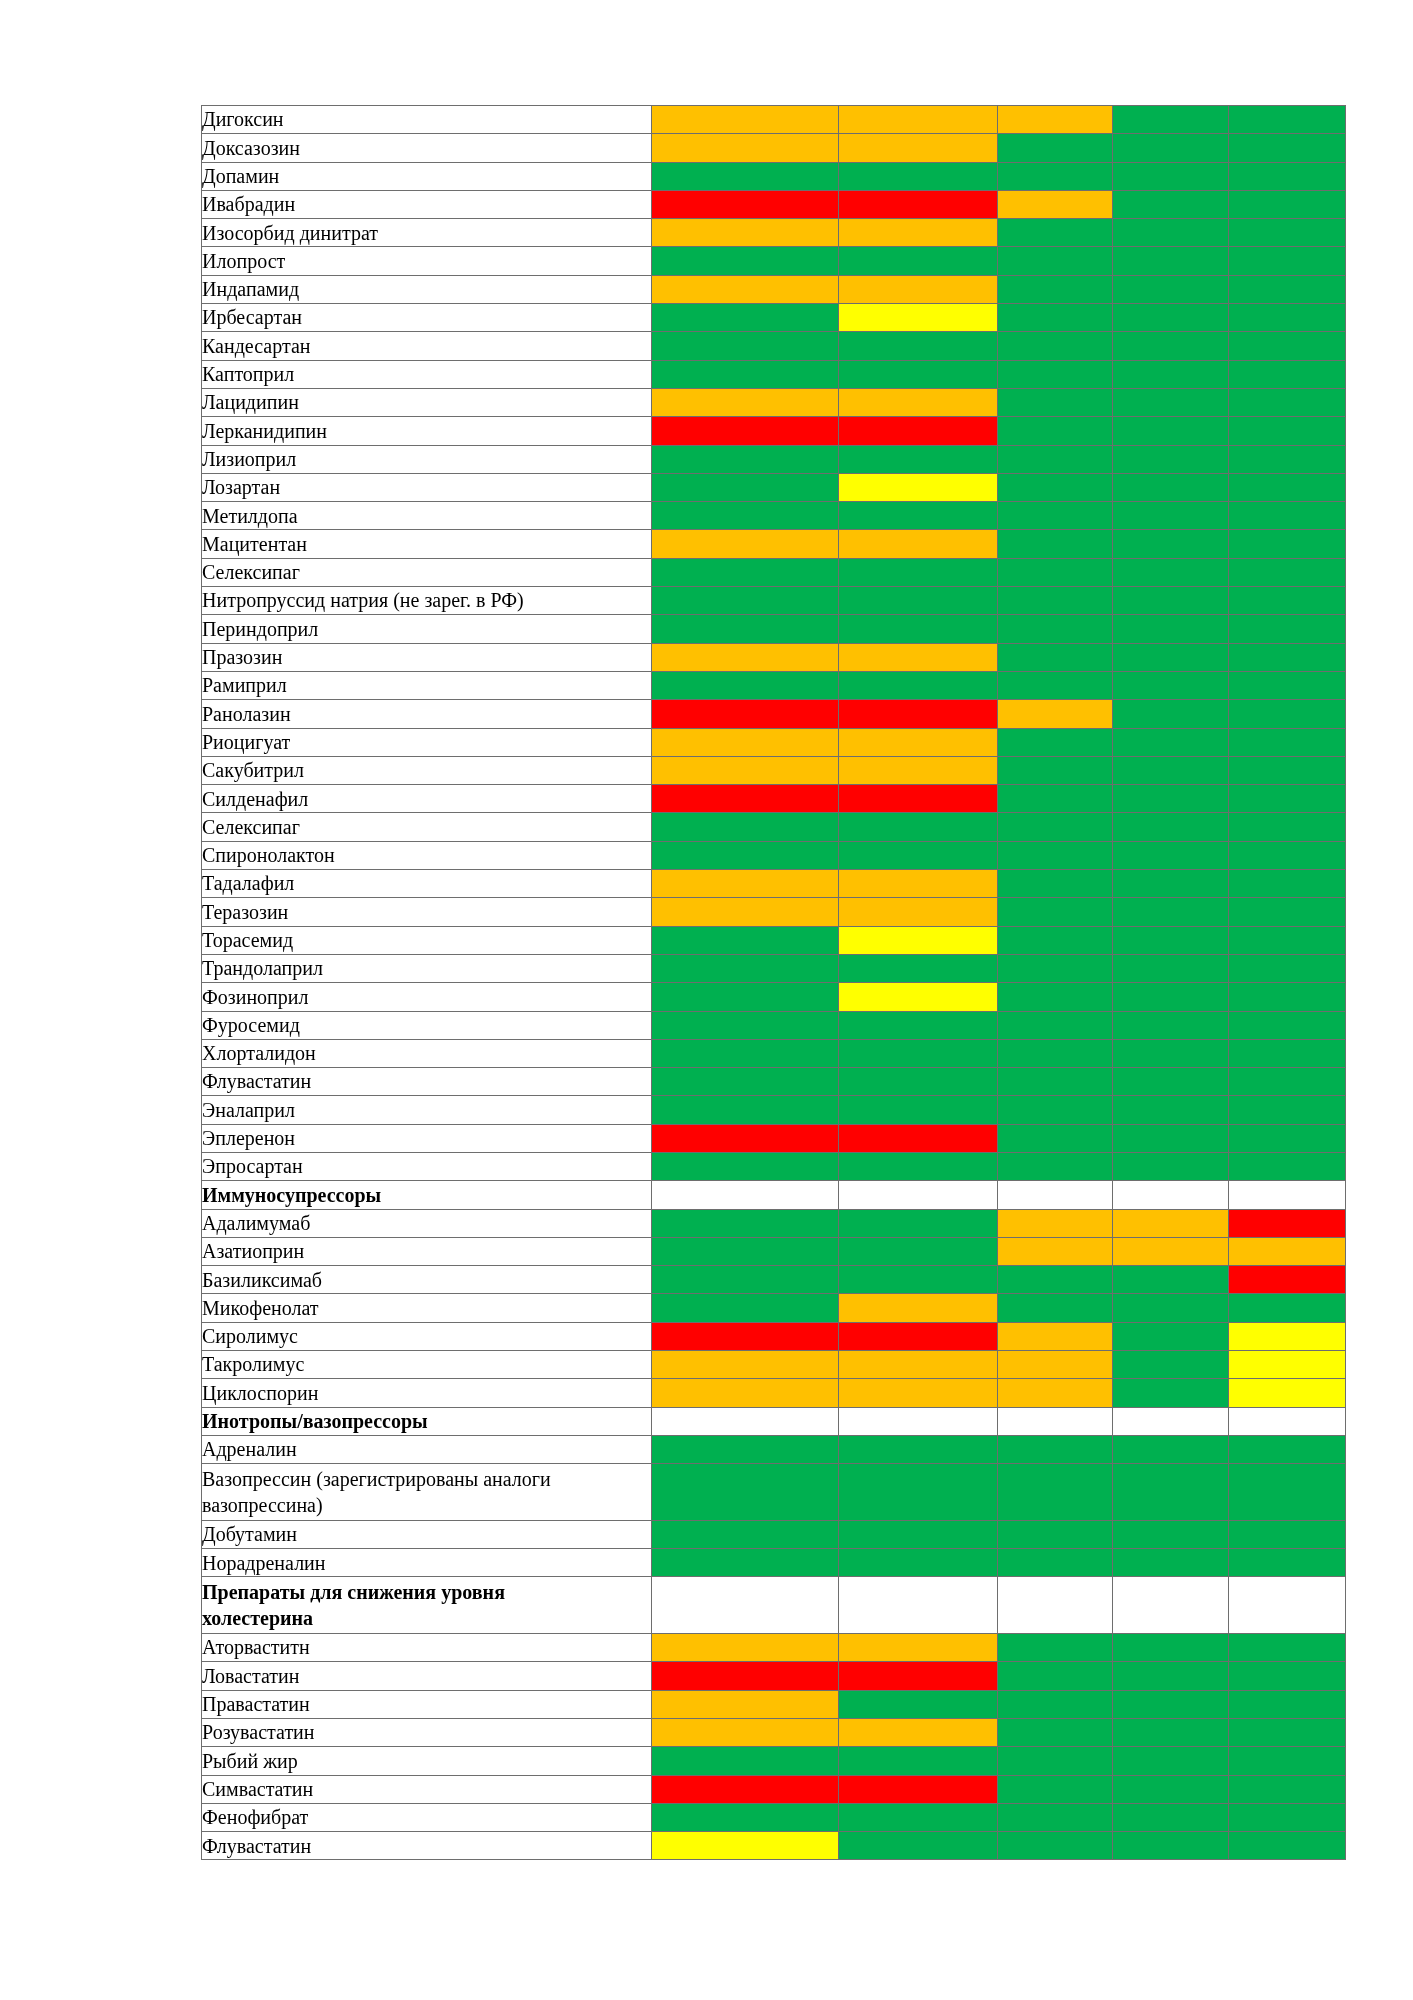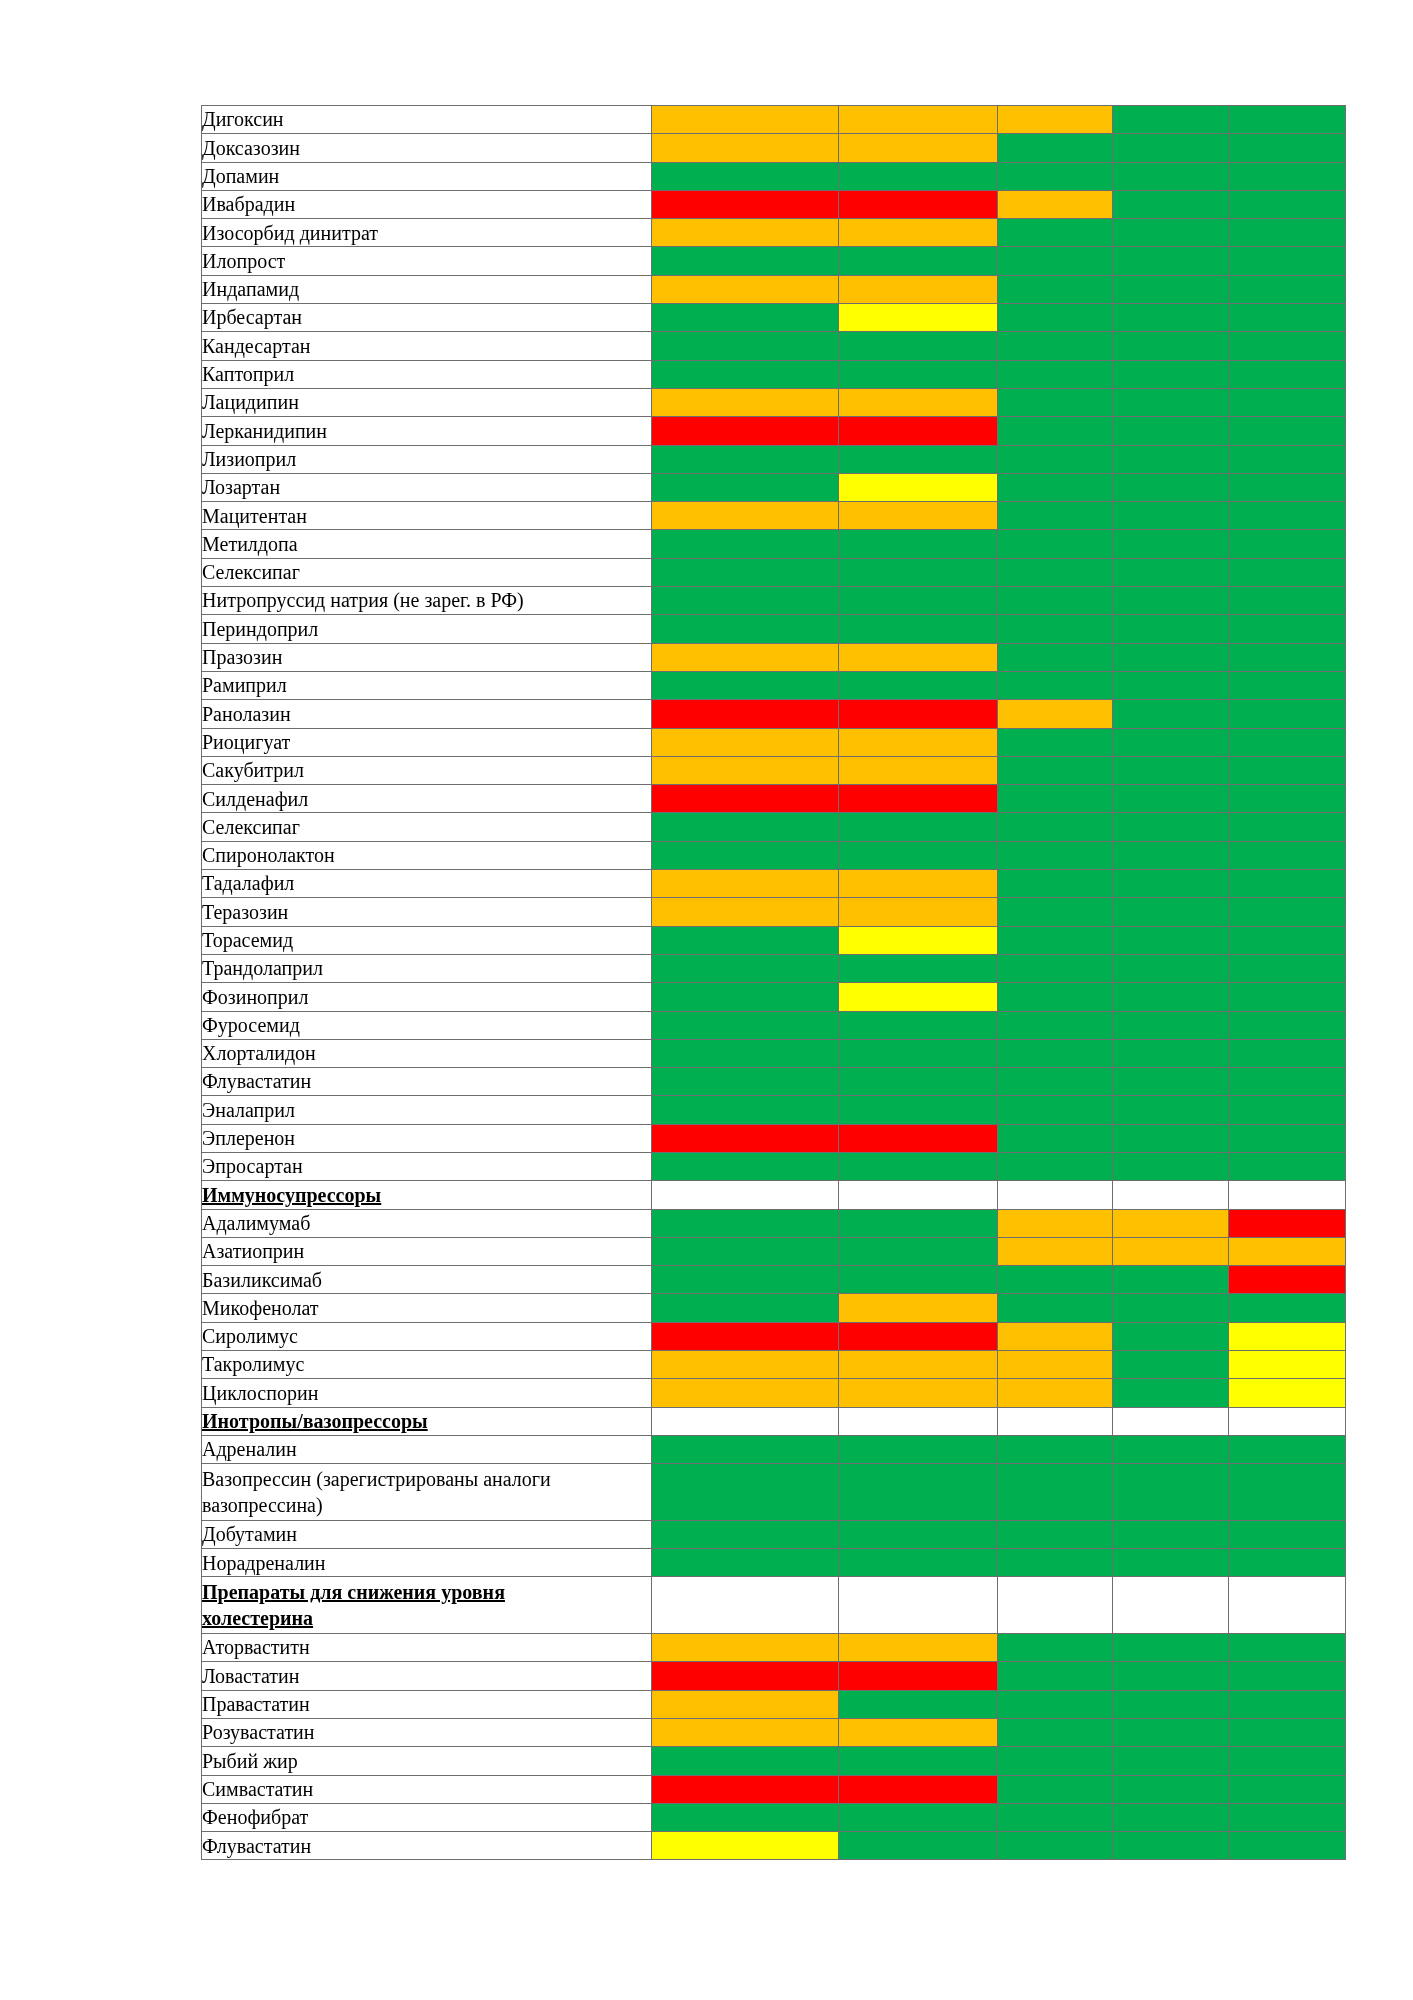--- a/index.html
+++ b/index.html
@@ -32,21 +32,20 @@
     width: 450px;
     padding: 1px 6px 1px 12px;
     font-size: 20px;
     line-height: 26.5px;
     white-space: pre-line;
     vertical-align: middle;
     background: #ffffff;
   }
   tr.section td.name {
     font-weight: bold;
-    text-decoration: underline;
   }
   td.c1 { width: 187px; }
   td.c2 { width: 159px; }
   td.c3 { width: 115px; }
   td.c4 { width: 116px; }
   td.c5 { width: 117px; }
   tr.r  { height: 28.3px; }
   tr.r2 { height: 56.6px; }
 </style>
 </head>
@@ -161,31 +160,31 @@
         </tr>
         <tr class="r">
           <td class="name">Лозартан</td>
           <td class="c1" style="background: rgb(0, 176, 80);"></td>
           <td class="c2" style="background: rgb(255, 255, 0);"></td>
           <td class="c3" style="background: rgb(0, 176, 80);"></td>
           <td class="c4" style="background: rgb(0, 176, 80);"></td>
           <td class="c5" style="background: rgb(0, 176, 80);"></td>
         </tr>
         <tr class="r">
+          <td class="name">Метилдопа</td>
+          <td class="c1" style="background: rgb(0, 176, 80);"></td>
+          <td class="c2" style="background: rgb(0, 176, 80);"></td>
+          <td class="c3" style="background: rgb(0, 176, 80);"></td>
+          <td class="c4" style="background: rgb(0, 176, 80);"></td>
+          <td class="c5" style="background: rgb(0, 176, 80);"></td>
+        </tr>
+        <tr class="r">
           <td class="name">Мацитентан</td>
           <td class="c1" style="background: rgb(255, 192, 0);"></td>
           <td class="c2" style="background: rgb(255, 192, 0);"></td>
-          <td class="c3" style="background: rgb(0, 176, 80);"></td>
-          <td class="c4" style="background: rgb(0, 176, 80);"></td>
-          <td class="c5" style="background: rgb(0, 176, 80);"></td>
-        </tr>
-        <tr class="r">
-          <td class="name">Метилдопа</td>
-          <td class="c1" style="background: rgb(0, 176, 80);"></td>
-          <td class="c2" style="background: rgb(0, 176, 80);"></td>
           <td class="c3" style="background: rgb(0, 176, 80);"></td>
           <td class="c4" style="background: rgb(0, 176, 80);"></td>
           <td class="c5" style="background: rgb(0, 176, 80);"></td>
         </tr>
         <tr class="r">
           <td class="name">Селексипаг</td>
           <td class="c1" style="background: rgb(0, 176, 80);"></td>
           <td class="c2" style="background: rgb(0, 176, 80);"></td>
           <td class="c3" style="background: rgb(0, 176, 80);"></td>
           <td class="c4" style="background: rgb(0, 176, 80);"></td>

